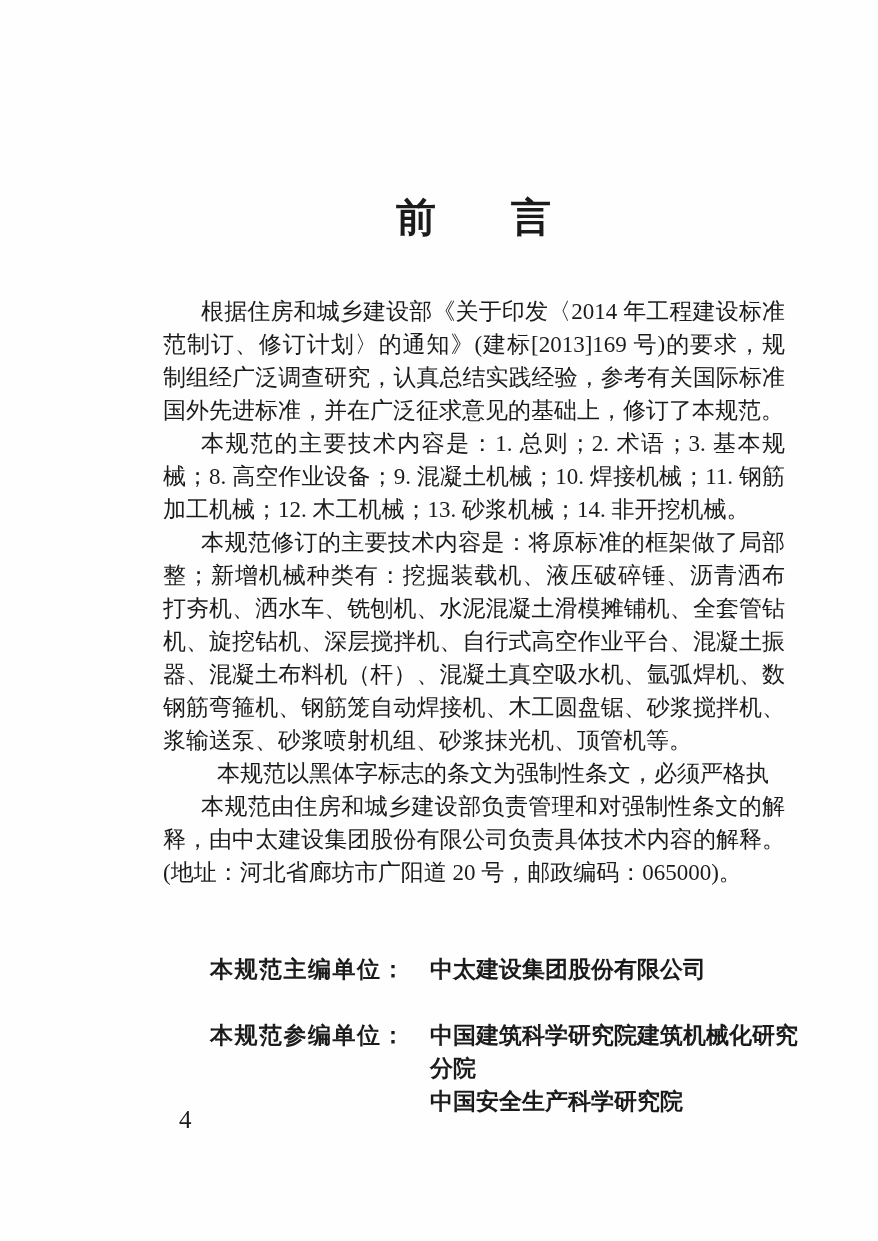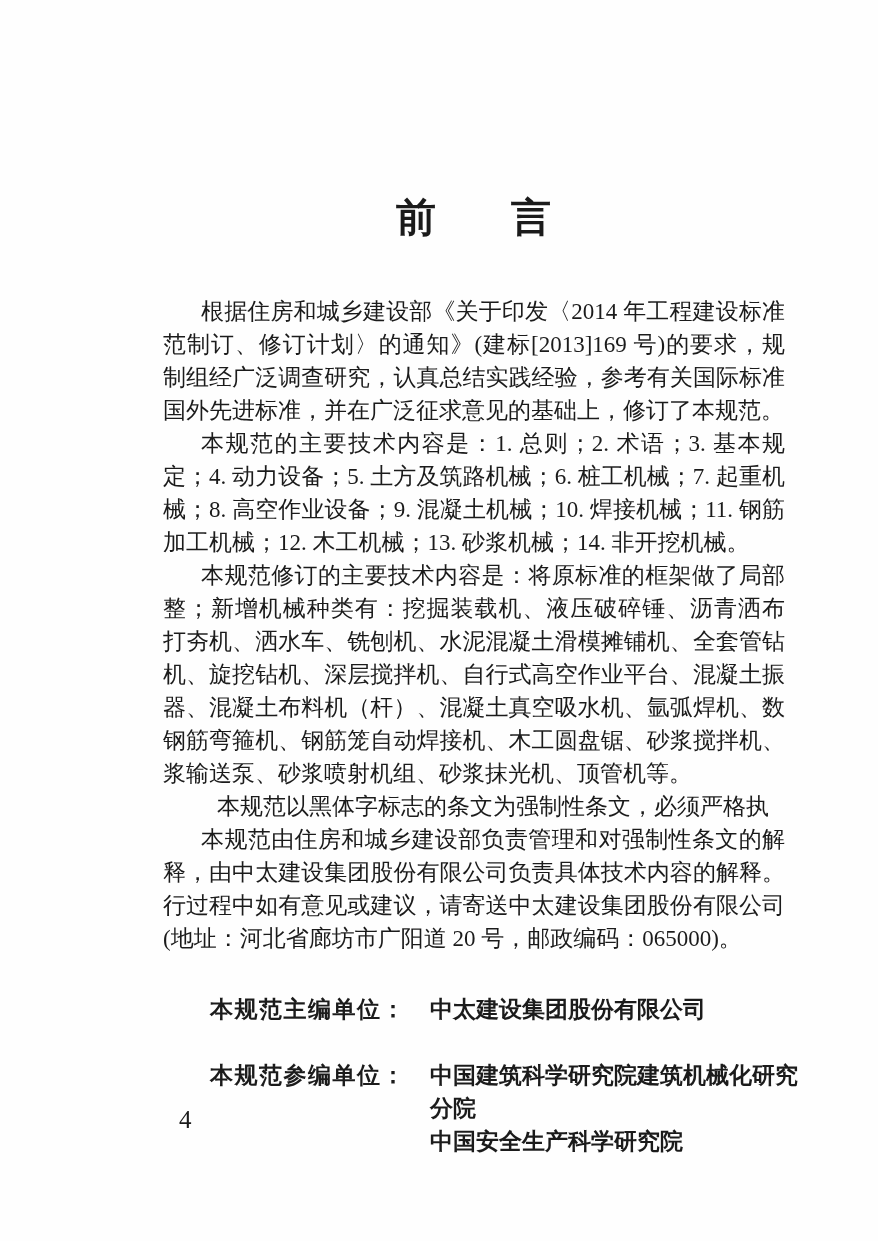--- a/index.html
+++ b/index.html
@@ -52,21 +52,20 @@
     text-indent: 38px;
   }
   .editors {
     position: absolute;
     top: 953px;
     left: 163px;
     width: 680px;
     font-family: "Liberation Sans", "DejaVu Sans", sans-serif;
     font-weight: 700;
     font-size: 23px;
-    margin-top: 40px;
   }
   .ed-row {
     display: flex;
     height: 33px;
     line-height: 33px;
   }
   .ed-label {
     flex: none;
     width: 267px;
     box-sizing: border-box;
@@ -100,21 +99,20 @@
 
     <div>
       <div class="line indent">根据住房和城乡建设部《关于印发〈2014 年工程建设标准规</div>
       <div class="line">范制订、修订计划〉的通知》(建标[2013]169 号)的要求，规范编</div>
       <div class="line">制组经广泛调查研究，认真总结实践经验，参考有关国际标准和</div>
       <div class="line last">国外先进标准，并在广泛征求意见的基础上，修订了本规范。</div>
     </div>
 
     <div>
       <div class="line indent">本规范的主要技术内容是：1. 总则；2. 术语；3. 基本规</div>
-      <div class="line">定；4. 动力设备；5. 土方及筑路机械；6. 桩工机械；7. 起重机</div>
       <div class="line">械；8. 高空作业设备；9. 混凝土机械；10. 焊接机械；11. 钢筋</div>
       <div class="line last">加工机械；12. 木工机械；13. 砂浆机械；14. 非开挖机械。</div>
     </div>
 
     <div>
       <div class="line indent">本规范修订的主要技术内容是：将原标准的框架做了局部调</div>
       <div class="line">整；新增机械种类有：挖掘装载机、液压破碎锤、沥青洒布车、</div>
       <div class="line">打夯机、洒水车、铣刨机、水泥混凝土滑模摊铺机、全套管钻</div>
       <div class="line">机、旋挖钻机、深层搅拌机、自行式高空作业平台、混凝土振捣</div>
       <div class="line">器、混凝土布料机（杆）、混凝土真空吸水机、氩弧焊机、数控</div>
@@ -122,21 +120,20 @@
       <div class="line last">浆输送泵、砂浆喷射机组、砂浆抹光机、顶管机等。</div>
     </div>
 
     <div>
       <div class="line indent last">本规范以黑体字标志的条文为强制性条文，必须严格执行。</div>
     </div>
 
     <div>
       <div class="line indent">本规范由住房和城乡建设部负责管理和对强制性条文的解</div>
       <div class="line">释，由中太建设集团股份有限公司负责具体技术内容的解释。执</div>
-      <div class="line">行过程中如有意见或建议，请寄送中太建设集团股份有限公司</div>
       <div class="line last">(地址：河北省廊坊市广阳道 20 号，邮政编码：065000)。</div>
     </div>
 
   </div>
 
   <div class="editors">
     <div class="ed-row">
       <span class="ed-label">本规范主编单位：</span>
       <span class="ed-unit">中太建设集团股份有限公司</span>
     </div>

